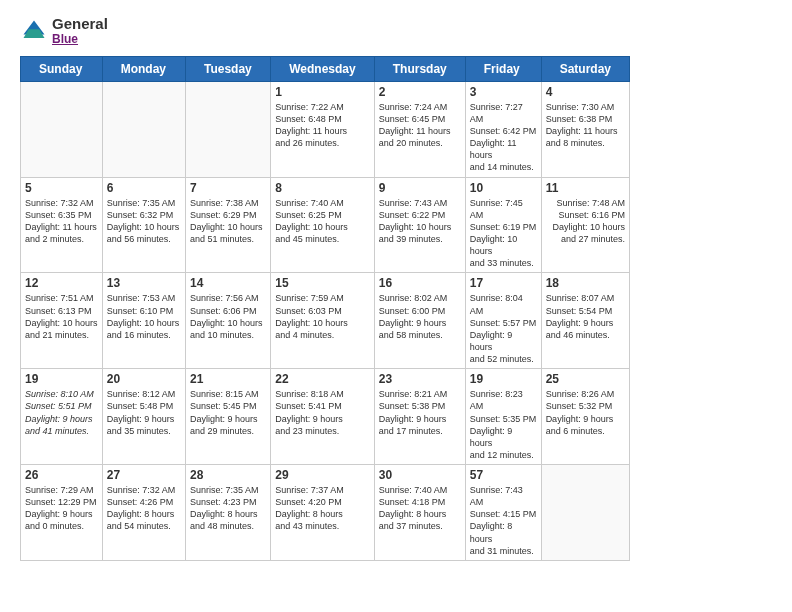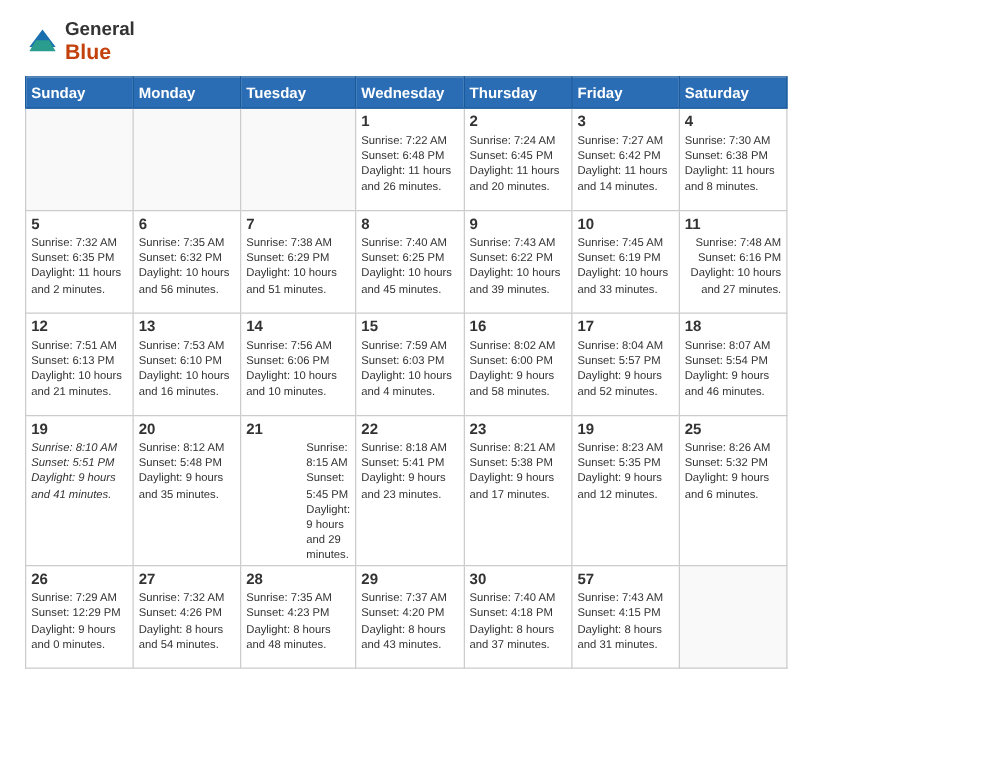--- a/index.html
+++ b/index.html
@@ -30,23 +30,24 @@
       display: flex;
       flex-direction: column;
       line-height: 1.1;
     }
     .logo-general {
       font-size: 15px;
       font-weight: bold;
       color: #333;
     }
     .logo-blue {
-      font-size: 17px;
+      font-size: 12px;
       font-weight: bold;
-      color: #c2410c;
+      color: #701a75;
+      text-decoration: underline;
     }
     .logo-icon {
       width: 28px;
       height: 28px;
     }
     .title-block {
       text-align: right;
     }
     .month-title {
       font-size: 32px;
@@ -61,21 +62,21 @@
     .calendar {
       width: 100%;
       border-collapse: collapse;
       border: 1px solid #ccc;
     }
     .calendar th {
       background: #2a6db5;
       color: #fff;
       font-size: 12px;
       font-weight: bold;
-      padding: 5px 4px;
+      padding: 5px 18px;
       text-align: left;
       border: 1px solid #1a5a9a;
       width: calc(100% / 7);
     }
     .calendar td {
       vertical-align: top;
       border: 1px solid #ccc;
       padding: 3px 4px;
       font-size: 9.5px;
       color: #333;
@@ -277,21 +278,21 @@
           </td>
           <td>
             <span class="day-number">20</span>
             <div class="day-info" style="white-space: pre-line;">Sunrise: 8:12 AM
 Sunset: 5:48 PM
 Daylight: 9 hours
 and 35 minutes.</div>
           </td>
           <td>
             <span class="day-number">21</span>
-            <div class="day-info" style="white-space: pre-line; margin-left: 48px;">Sunrise: 8:15 AM
+            <div class="day-info" style="white-space: pre-line;">Sunrise: 8:15 AM
 Sunset: 5:45 PM
 Daylight: 9 hours
 and 29 minutes.</div>
           </td>
           <td>
             <span class="day-number">22</span>
             <div class="day-info" style="white-space: pre-line;">Sunrise: 8:18 AM
 Sunset: 5:41 PM
 Daylight: 9 hours
 and 23 minutes.</div>

